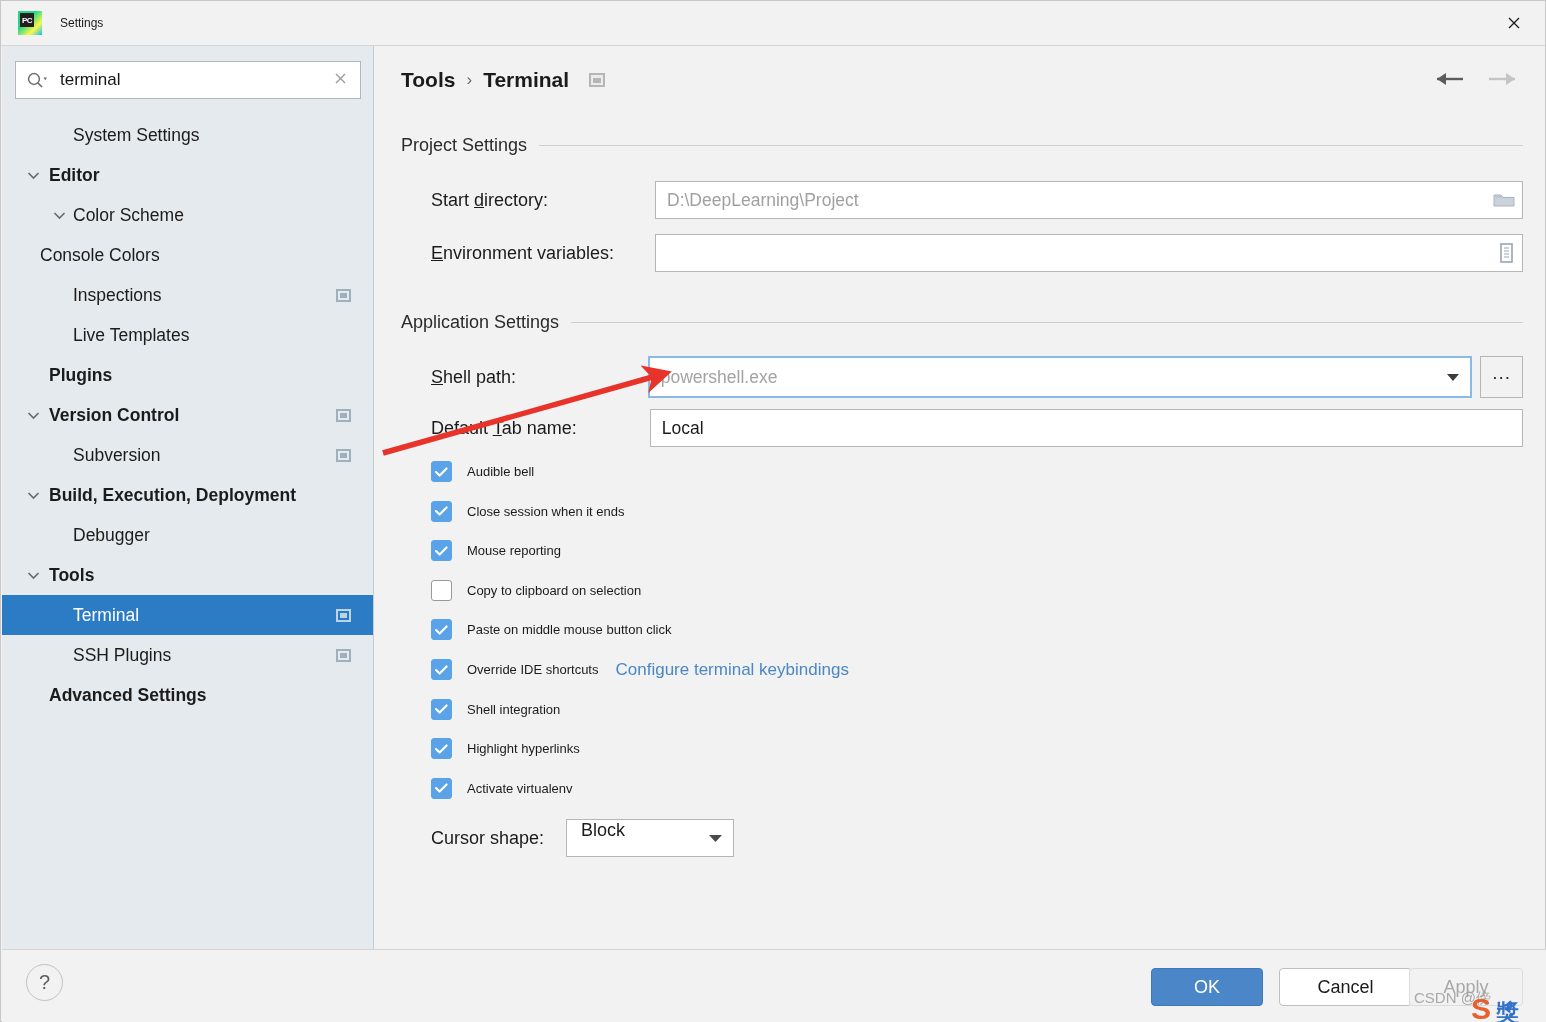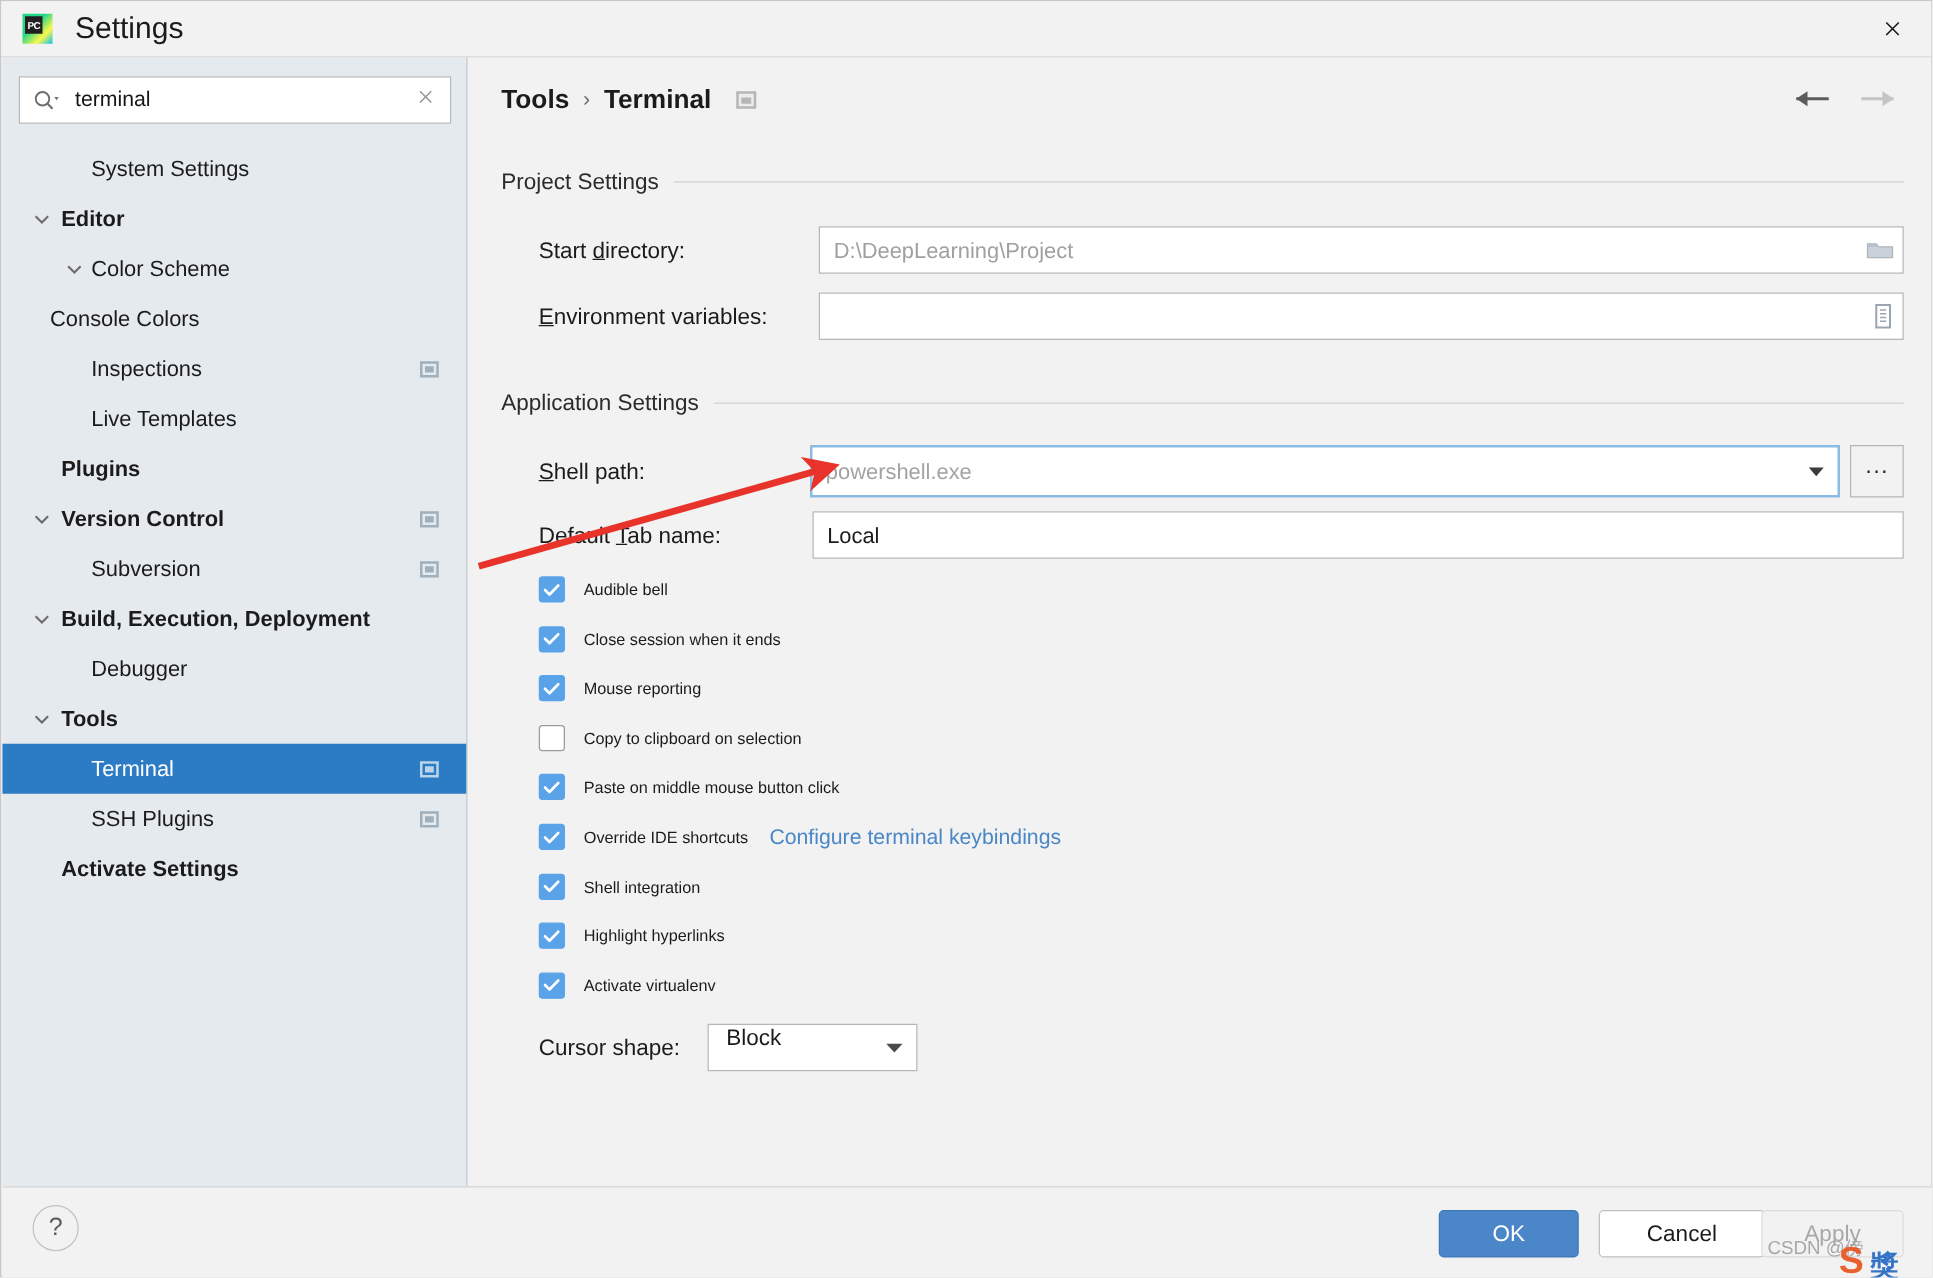--- a/index.html
+++ b/index.html
@@ -38,21 +38,21 @@
     position: absolute; left: 2px; top: 2px;
     width: 14px; height: 14px;
     background: #231f20;
     display: flex; align-items: center; justify-content: center;
     color: #fff; font-size: 8px; font-weight: bold;
     font-family: "Liberation Sans", sans-serif;
     letter-spacing: -0.5px;
   }
   .title-text {
     margin-left: 18px;
-    font-size: 24px;
+    font-size: 12px;
     color: #1a1a1a;
   }
   .win-close {
     position: absolute; right: 8px; top: 0;
     width: 46px; height: 44px;
     display: flex; align-items: center; justify-content: center;
     cursor: default;
   }
   .win-close svg { display: block; }
 
@@ -424,21 +424,21 @@
             <i></i>
           </span>
         </div>
         <div class="tree-row">
           <span class="tree-label" style="margin-left: 71px;">SSH Plugins</span>
           <span class="badge-icon">
             <i></i>
           </span>
         </div>
         <div class="tree-row bold">
-          <span class="tree-label" style="margin-left: 47px;">Activate Settings</span>
+          <span class="tree-label" style="margin-left: 47px;">Advanced Settings</span>
         </div>
       </div>
   </div>
 
   <div class="content">
 
     <div class="breadcrumb">
       <span class="bc-item">Tools</span>
       <span class="bc-sep">›</span>
       <span class="bc-item">Terminal</span>

